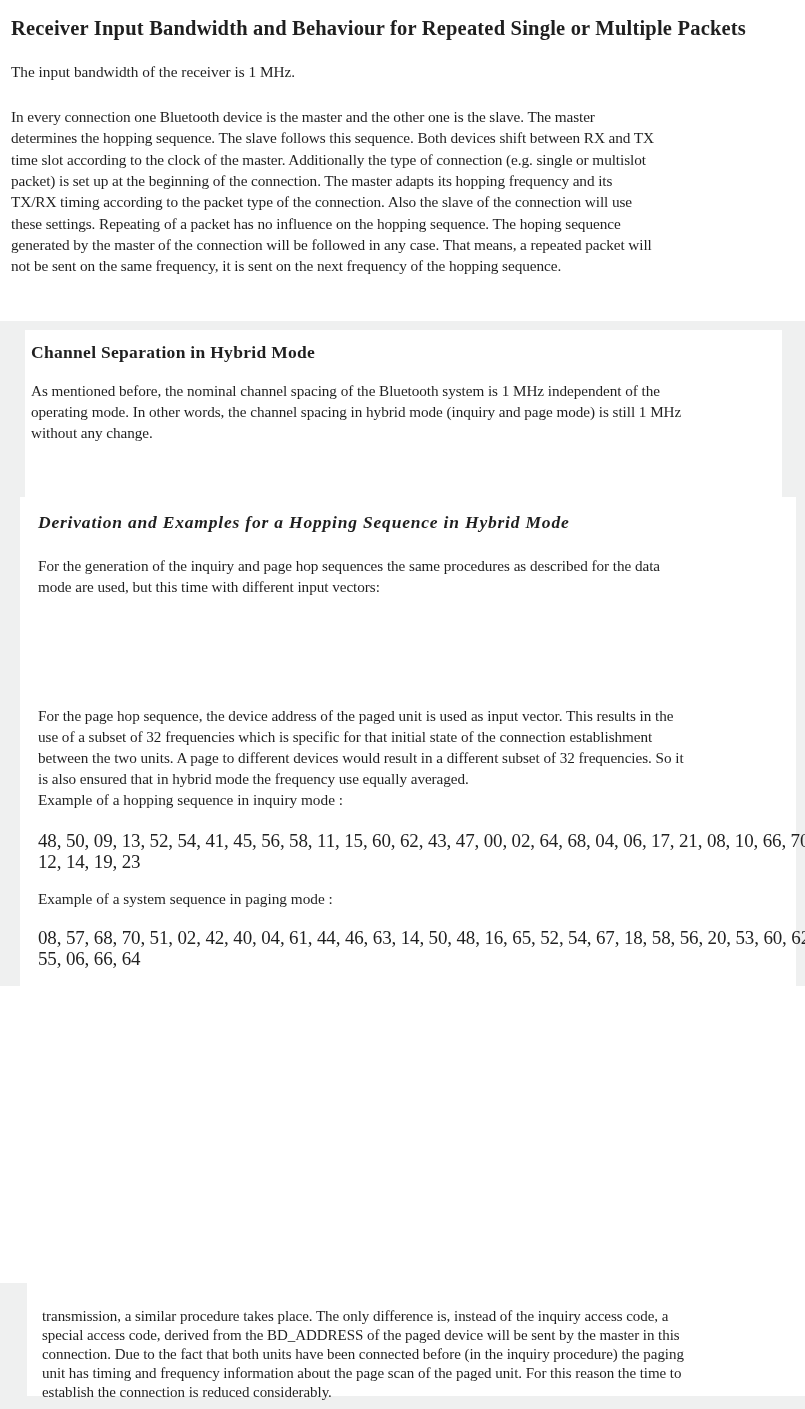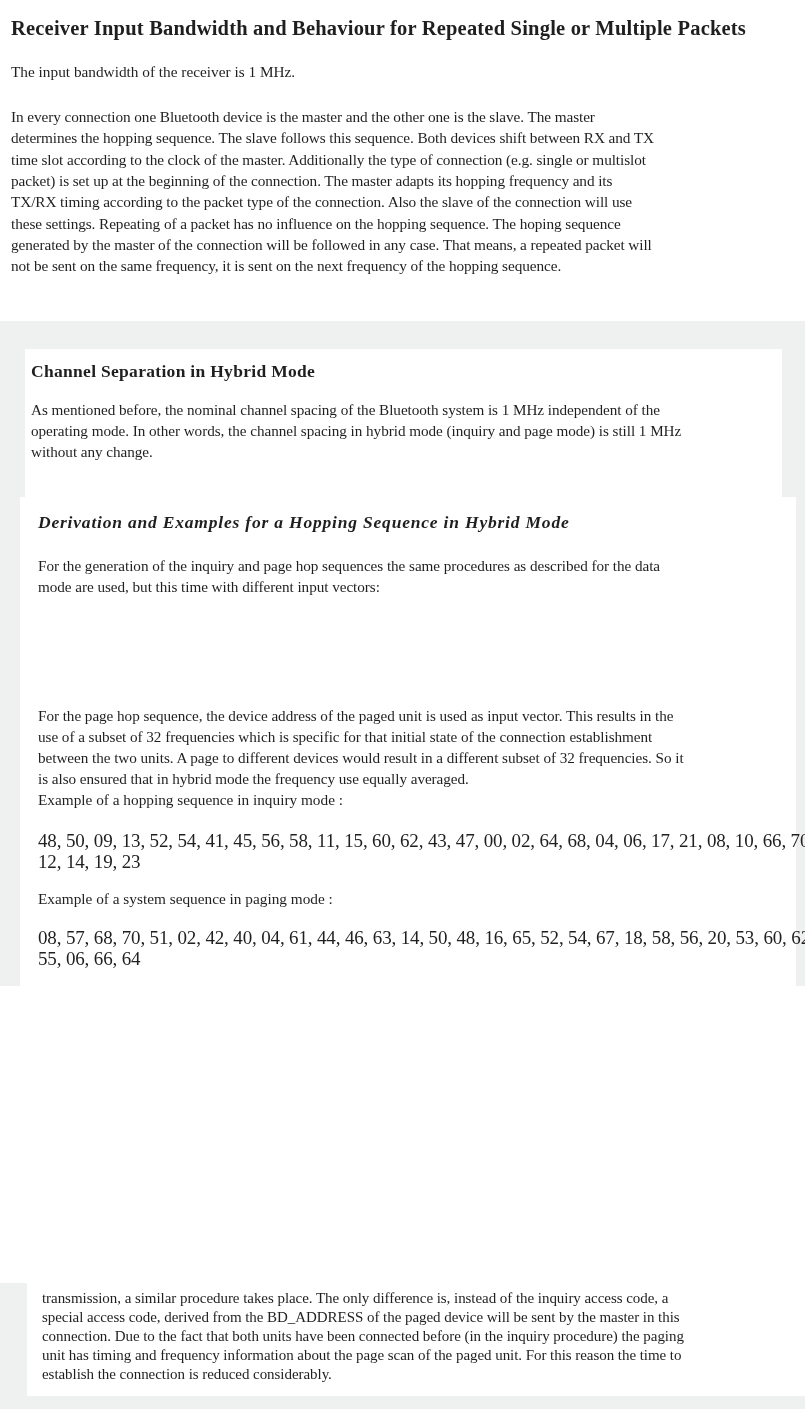--- a/index.html
+++ b/index.html
@@ -44,21 +44,21 @@
 time slot according to the clock of the master. Additionally the type of connection (e.g. single or multislot
 packet) is set up at the beginning of the connection. The master adapts its hopping frequency and its
 TX/RX timing according to the packet type of the connection. Also the slave of the connection will use
 these settings. Repeating of a packet has no influence on the hopping sequence. The hoping sequence
 generated by the master of the connection will be followed in any case. That means, a repeated packet will
 not be sent on the same frequency, it is sent on the next frequency of the hopping sequence.</p>
   </section>
 
   <div class="band abs" style="left:0;top:321px;width:805px;height:665px;">
 
-    <section class="card abs" style="left:25px;top:9px;width:757px;height:175px;margin-top:19px;">
+    <section class="card abs" style="left:25px;top:9px;width:757px;height:175px;">
       <h2 class="doc-h2 abs" style="left:6px;top:12px;">Channel Separation in Hybrid Mode</h2>
       <p class="multi mid abs" style="left:6px;top:50px;">As mentioned before, the nominal channel spacing of the Bluetooth system is 1 MHz independent of the
 operating mode. In other words, the channel spacing in hybrid mode (inquiry and page mode) is still 1 MHz
 without any change.</p>
     </section>
 
     <section class="card abs" style="left:20px;top:176px;width:776px;height:489px;">
       <h2 class="doc-h2 wide abs" style="left:18px;top:15px;font-style:italic;">Derivation and Examples for a Hopping Sequence in Hybrid Mode</h2>
       <p class="multi mid abs" style="left:18px;top:58px;">For the generation of the inquiry and page hop sequences the same procedures as described for the data
 mode are used, but this time with different input vectors:</p>
@@ -70,21 +70,21 @@
       <p class="multi seq abs" style="left:18px;top:333px;">48, 50, 09, 13, 52, 54, 41, 45, 56, 58, 11, 15, 60, 62, 43, 47, 00, 02, 64, 68, 04, 06, 17, 21, 08, 10, 66, 70,
 12, 14, 19, 23</p>
       <p class="lead abs" style="left:18px;top:393px;">Example of a system sequence in paging mode :</p>
       <p class="multi seq abs" style="left:18px;top:430px;">08, 57, 68, 70, 51, 02, 42, 40, 04, 61, 44, 46, 63, 14, 50, 48, 16, 65, 52, 54, 67, 18, 58, 56, 20, 53, 60, 62,
 55, 06, 66, 64</p>
     </section>
   </div>
 
   <div class="band abs" style="left:0;top:1283px;width:805px;height:126px;">
     <section class="card abs" style="left:27px;top:0;width:778px;height:113px;">
-      <p class="multi bottom abs" style="left:15px;top:6px;">transmission, a similar procedure takes place. The only difference is, instead of the inquiry access code, a
+      <p class="multi bottom abs" style="left:15px;top:24px;">transmission, a similar procedure takes place. The only difference is, instead of the inquiry access code, a
 special access code, derived from the BD_ADDRESS of the paged device will be sent by the master in this
 connection. Due to the fact that both units have been connected before (in the inquiry procedure) the paging
 unit has timing and frequency information about the page scan of the paged unit. For this reason the time to
 establish the connection is reduced considerably.</p>
     </section>
   </div>
 
 </div>
 
 </body></html>

